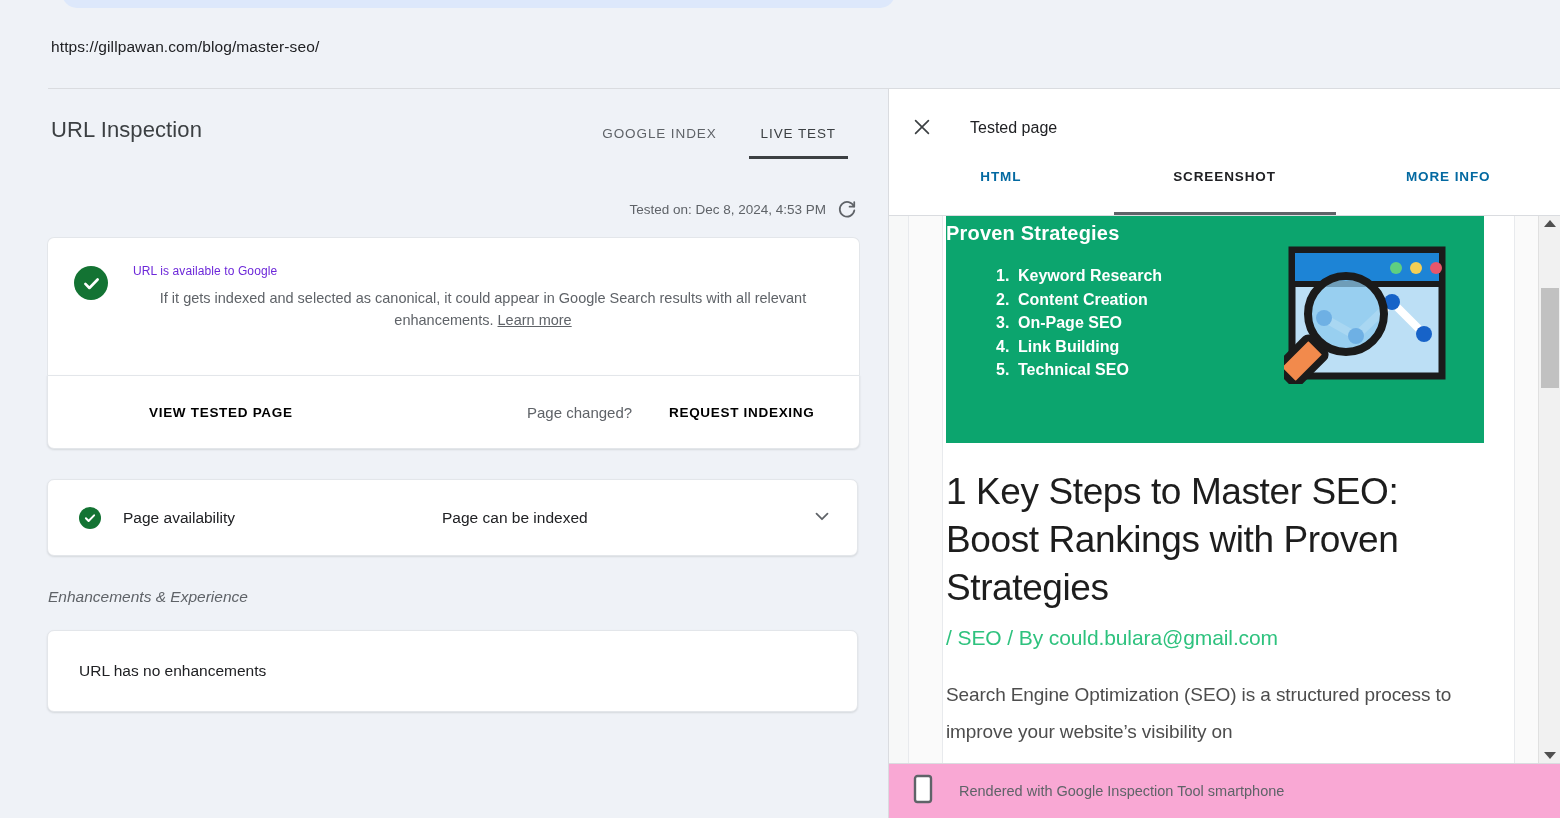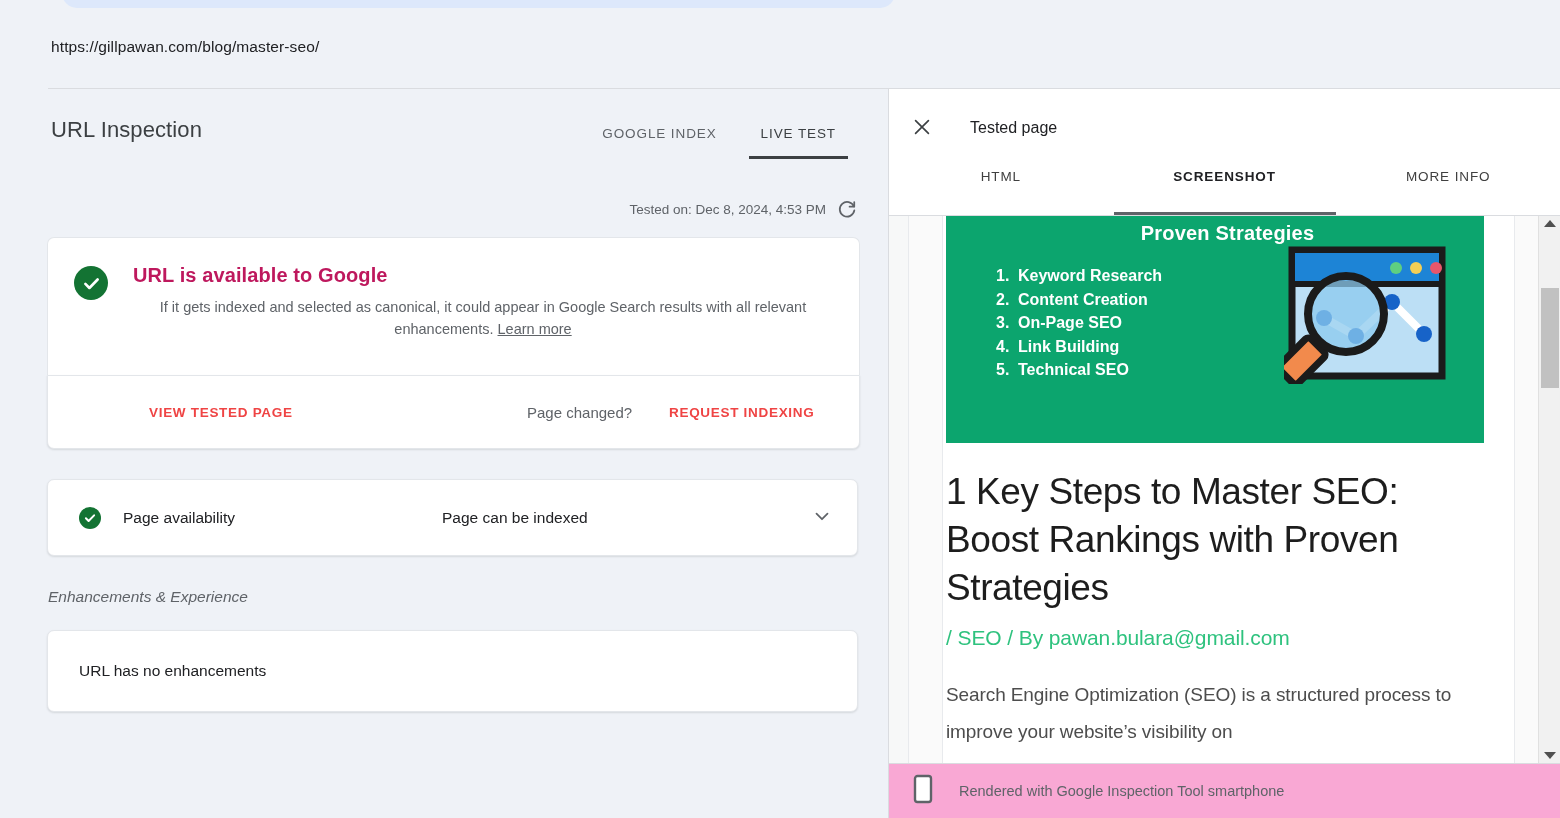--- a/index.html
+++ b/index.html
@@ -57,32 +57,32 @@
   #card-status { left: 47px; top: 237px; width: 813px; height: 138px;
     border-bottom: none; border-radius: 7px 7px 0 0; box-shadow: none; }
   #status-inner { display: flex; padding: 26px 24px 0 26px; }
   .check-circle {
     width: 34px; height: 34px; border-radius: 50%; background: #137333;
     display: flex; align-items: center; justify-content: center; flex: none;
     margin-top: 2px;
   }
   .check-circle svg { display:block; }
   #status-texts { margin-left: 25px; }
-  #status-title { font-size: 20px; color: #be185d; font-weight: 700; letter-spacing: .1px; }
+  #status-title { font-size: 12px; color: #6d28d9; font-weight: 400; letter-spacing: .1px; }
   #status-desc { margin-top: 10px; font-size: 14.5px; color: #5f6368; line-height: 1.5; max-width: 700px; text-align: center; }
   #learn-more { color: #5f6368; text-decoration: underline; cursor: pointer; }
 
   #card-actions {
     left: 47px; top: 375px; width: 813px; height: 74px;
     border-top: 1px solid #e3e6ea; border-radius: 0 0 7px 7px;
     display: flex; align-items: center;
   }
   .action-link {
     font-size: 13.5px; font-weight: 700; letter-spacing: .7px;
-    color: #ef4444; cursor: pointer;
+    color: #000000; cursor: pointer;
   }
   #view-tested-page { position: absolute; left: 101px; }
   #page-changed-label { position: absolute; left: 479px; font-size: 15px; color: #5f6368; font-weight: 400; letter-spacing: 0; }
   #request-indexing { position: absolute; left: 621px; }
 
   #card-availability {
     left: 47px; top: 479px; width: 811px; height: 77px;
     display: flex; align-items: center;
   }
   .small-check {
@@ -113,22 +113,22 @@
   #close-icon {
     position: absolute; left: 22px; top: 27px; width: 22px; height: 22px; cursor: pointer;
   }
   #panel-title {
     position: absolute; left: 81px; top: 30px; font-size: 16px; color: #202124;
   }
   #panel-tabs {
     position: relative; display: flex; height: 54px; align-items: flex-start;
   }
   .ptab {
-    flex: 1; text-align: center; font-size: 13.5px; font-weight: 400;
-    letter-spacing: .9px; color: #404040; padding-top: 8px; cursor: pointer;
+    flex: 1; text-align: center; font-size: 13.5px; font-weight: 700;
+    letter-spacing: .9px; color: #0369a1; padding-top: 8px; cursor: pointer;
     position: relative; height: 54px;
   }
   .ptab.active { color: #202124; font-weight: 700; }
   .ptab.active::after {
     content: ""; position: absolute; left: 50%; transform: translateX(-50%);
     bottom: 0; width: 222px; height: 3px; background: #5f6368;
   }
   #panel-divider { height: 1px; background: #dadce0; }
 
   #preview-area {
@@ -152,22 +152,22 @@
   .sb-arrow { width: 0; height: 0; margin: 0 auto; }
   .sb-arrow.up { border-left: 6px solid transparent; border-right: 6px solid transparent; border-bottom: 7px solid #505050; }
   .sb-arrow.down { border-left: 6px solid transparent; border-right: 6px solid transparent; border-top: 7px solid #505050; }
 
   
   #hero {
     position: absolute; left: 3px; top: 0; width: 538px; height: 227px;
     background: #0ca56e; overflow: hidden;
   }
   #hero-title {
-    position: absolute; left: 0; right: 0; top: 6px; text-align: center;
-    color: #fff; font-size: 20px; font-weight: 700; letter-spacing: .2px; margin-left: 25px;
+    position: absolute; left: 0; right: 0; top: 6px; text-align: left;
+    color: #fff; font-size: 20px; font-weight: 700; letter-spacing: .2px;
   }
   #hero-list {
     position: absolute; left: 50px; top: 48px; color: #fff;
     font-size: 16px; font-weight: 700; line-height: 23.5px; list-style: none;
   }
   #hero-list li { white-space: nowrap; }
   #hero-list li span.num { display:inline-block; width: 22px; font-weight: 600; }
   #hero-art { position: absolute; right: 34px; top: 28px; }
 
   #article { position: absolute; left: 3px; top: 252px; width: 545px; }
@@ -313,21 +313,21 @@
               <circle cx="108" cy="58" r="8" fill="#1763c8"></circle>
               <circle cx="140" cy="90" r="8" fill="#1763c8"></circle>
               <rect x="-4" y="104" width="44" height="26" rx="4" transform="rotate(-45 18 117)" fill="#f28a4c" stroke="#1b1b1b" stroke-width="7"></rect>
               <circle cx="62" cy="70" r="38" fill="#8cc9ee" fill-opacity=".75" stroke="#1b1b1b" stroke-width="8"></circle>
             </svg>
           </span>
         </div>
 
         <div id="article">
           <div id="article-title">1 Key Steps to Master SEO: Boost Rankings with Proven Strategies</div>
-          <div id="article-meta">/ SEO / By pawan.bulara@gmail.com</div>
+          <div id="article-meta">/ SEO / By could.bulara@gmail.com</div>
           <div id="article-body">Search Engine Optimization (SEO) is a structured process to improve your website’s visibility on</div>
         </div>
 
       </div>
 
       <div id="preview-gutter-right"></div>
 
       <div id="preview-scrollbar">
         <div id="sb-up">
             <div class="sb-arrow up"></div>

